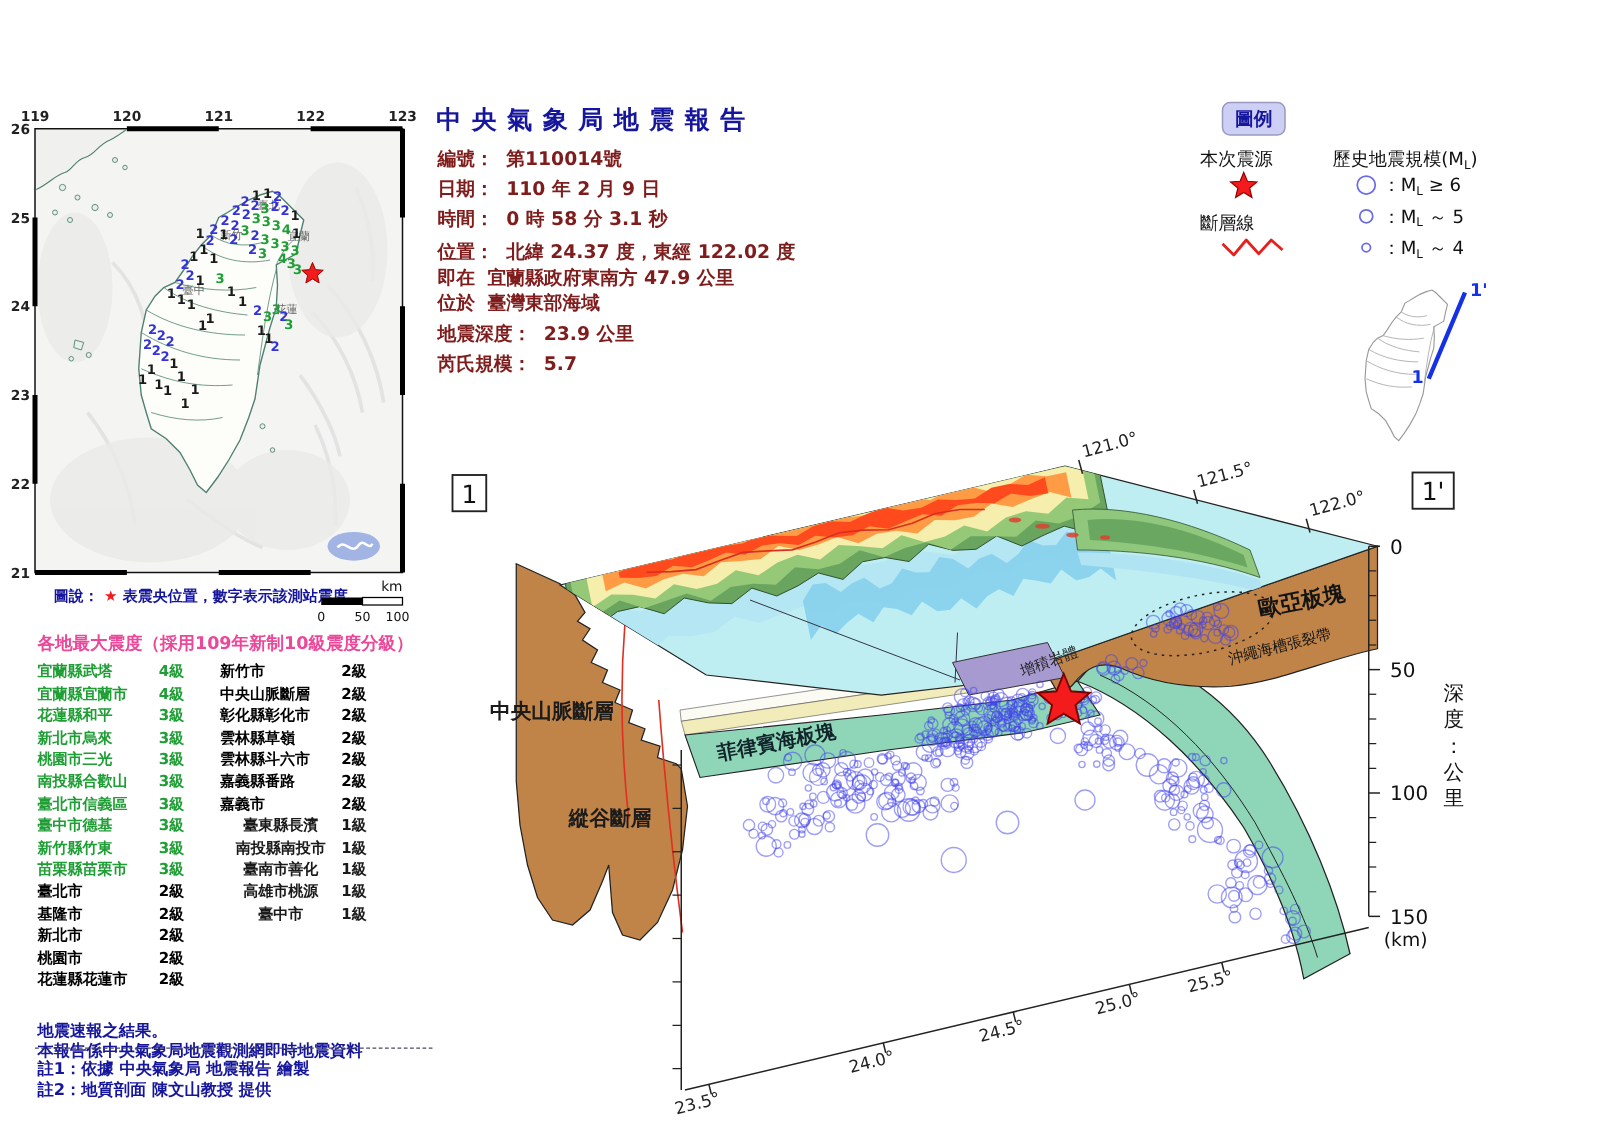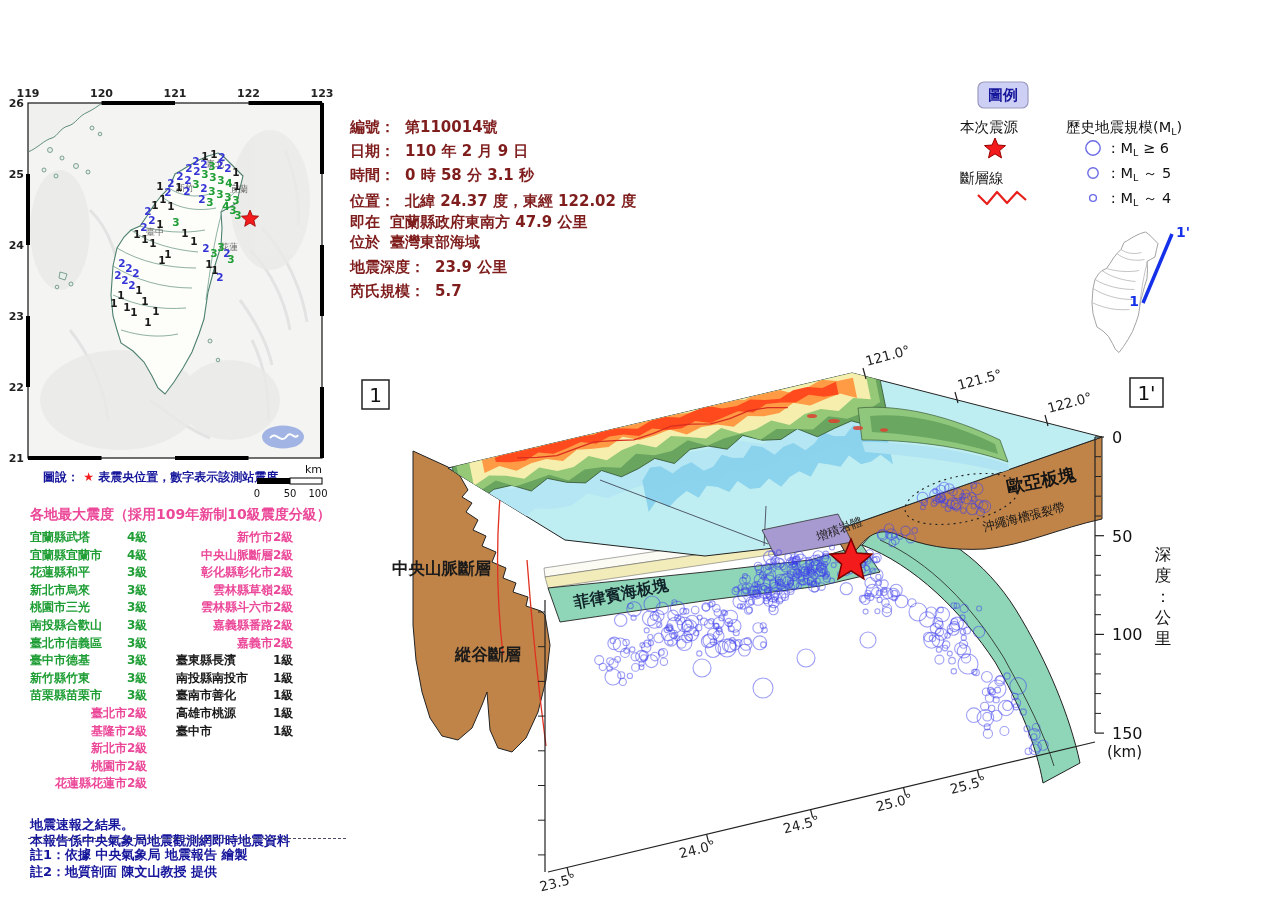--- a/index.html
+++ b/index.html
@@ -8,21 +8,21 @@
   #scene{position:absolute;left:0;top:0;}
   .abs{position:absolute;}
   .navy{color:#16169c;}
   .report-title{font-size:20px;font-weight:bold;letter-spacing:0.42em;color:#16169c;}
   .fld{font-size:15px;font-weight:bold;color:#7f1d1d;white-space:nowrap;}
   .fld .lab{margin-right:10px;}
   .int-header{font-size:14px;font-weight:bold;color:#ec4899;white-space:nowrap;}
   .int-col{display:flex;flex-direction:column;}
   .int-row{display:flex;height:17.6px;line-height:17.6px;font-size:12px;font-weight:bold;white-space:nowrap;}
   .int-row .nm{width:97px;}
-  .cg{color:#1f9e35;} .cb{color:#ec4899;text-align:right;} .ck{color:#1a1a1a;}
+  .cg{color:#1f9e35;} .cb{color:#000000;} .ck{color:#1a1a1a;text-align:center;}
   .foot{font-size:13px;font-weight:bold;color:#16169c;white-space:nowrap;}
   .dashline{width:318px;border-top:1.5px dashed #4a4a66;}
   svg text{user-select:none;}
 </style>
 </head>
 <body>
 
 <div id="app">
 
   <svg id="scene" width="1280" height="905" viewBox="0 0 1280 905">
@@ -885,20 +885,21 @@
           <text x="1163" y="644">里</text>
         </g>
 
       <rect x="362" y="380" width="27" height="29" fill="#fff" stroke="#222" stroke-width="1.5"></rect>
       <text x="375.5" y="402" font-size="20" fill="#111" text-anchor="middle">1</text>
       <rect x="1130" y="378" width="33" height="29" fill="#fff" stroke="#222" stroke-width="1.5"></rect>
       <text x="1146.5" y="400" font-size="20" fill="#111" text-anchor="middle">1'</text>
     </g>
   </svg>
 
+  <div class="abs report-title" style="left:349px;top:82px;">中央氣象局地震報告</div>
   <div id="reportFields" class="abs" style="left: 350px; top: 118px; height: 180px;">
       <div class="fld abs" style="left: 0px; top: 0px;"><span class="lab">編號：</span><span>第110014號</span></div>
       <div class="fld abs" style="left: 0px; top: 24px;"><span class="lab">日期：</span><span>110 年 2 月 9 日</span></div>
       <div class="fld abs" style="left: 0px; top: 48px;"><span class="lab">時間：</span><span>0 時 58 分 3.1 秒</span></div>
       <div class="fld abs" style="left: 0px; top: 74px;"><span class="lab">位置：</span><span>北緯 24.37 度，東經 122.02 度</span></div>
       <div class="fld abs" style="left: 0px; top: 95px;"><span class="lab">即在</span><span>宜蘭縣政府東南方 47.9 公里</span></div>
       <div class="fld abs" style="left: 0px; top: 115px;"><span class="lab">位於</span><span>臺灣東部海域</span></div>
       <div class="fld abs" style="left: 0px; top: 140px;"><span class="lab">地震深度：</span><span>23.9 公里</span></div>
       <div class="fld abs" style="left: 0px; top: 164px;"><span class="lab">芮氏規模：</span><span>5.7</span></div>
     </div>

